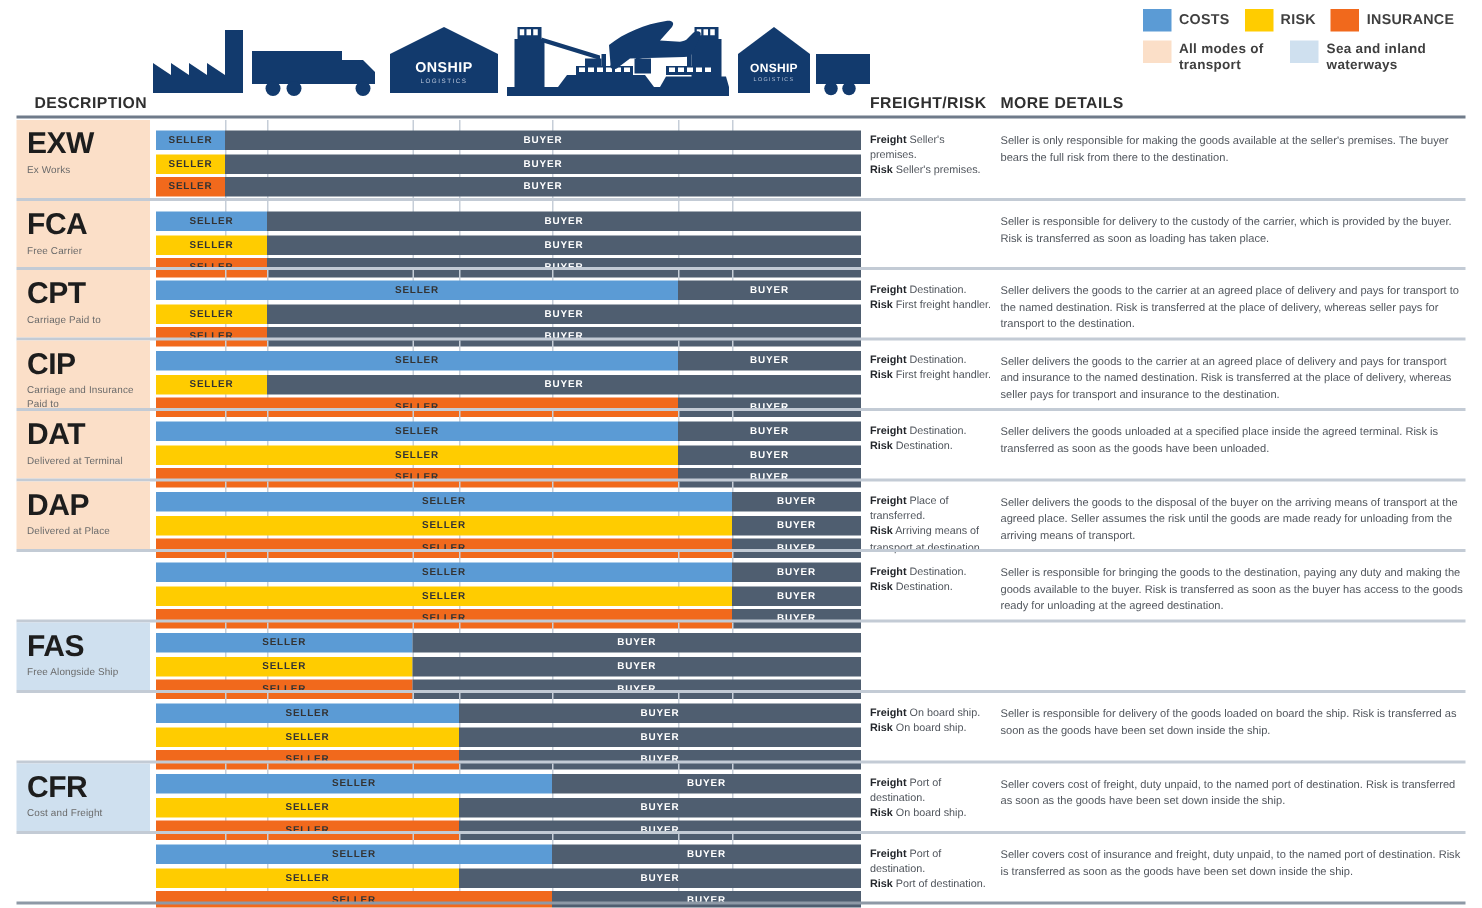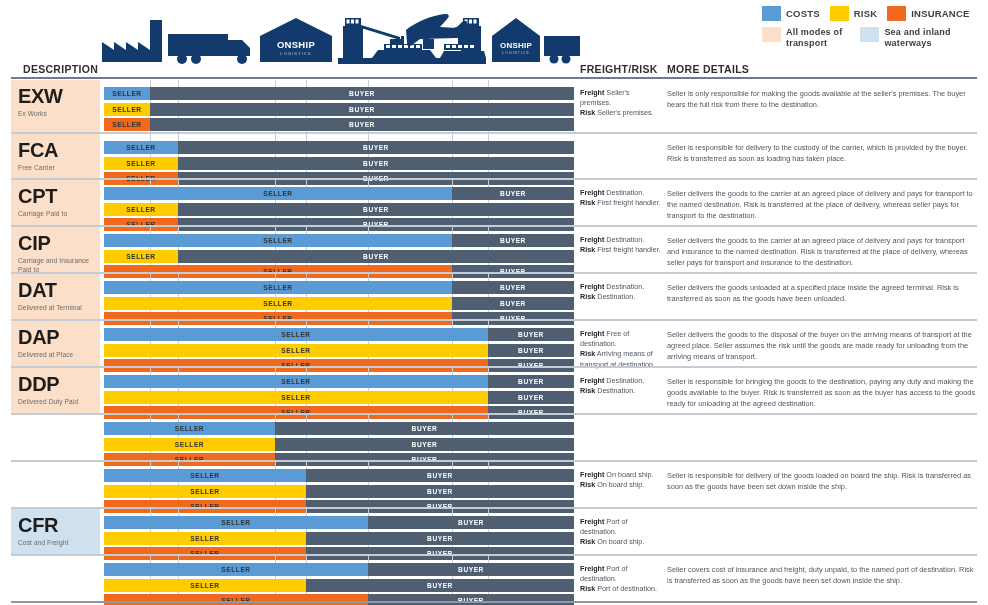--- a/index.html
+++ b/index.html
@@ -455,31 +455,27 @@
         <div class="bar" style="top: 38px; width: 470px;">
           <div class="seg seller" style="left: 0px; width: 384px; background: rgb(241, 105, 28);">
             <span>SELLER</span>
           </div>
           <div class="seg buyer" style="left: 384px; width: 86px;">
             <span>BUYER</span>
           </div>
         </div>
       </div>
       <div class="fr">
-        <div><b>Freight</b><span> Free of destination.</span></div>
+        <div><b>Freight</b><span> Place of transferred.</span></div>
         <div><b>Risk</b><span> Arriving means of transport at destination.</span></div>
       </div>
       <div class="md">Seller delivers the goods to the disposal of the buyer on the arriving means of transport at the agreed place. Seller assumes the risk until the goods are made ready for unloading from the arriving means of transport.</div>
     </div>
     <div class="row" style="height: 47px;">
       <div class="sep"></div>
-      <div class="desc allmodes">
-        <div class="code">DDP</div>
-        <div class="codefull">Delivered Duty Paid</div>
-      </div>
       <div class="bars">
         <div class="grid" style="left: 46px;"></div>
         <div class="grid" style="left: 74px;"></div>
         <div class="grid" style="left: 171px;"></div>
         <div class="grid" style="left: 202px;"></div>
         <div class="grid" style="left: 264px;"></div>
         <div class="grid" style="left: 348px;"></div>
         <div class="grid" style="left: 384px;"></div>
         <div class="bar" style="top: 7px; width: 470px;">
           <div class="seg seller" style="left: 0px; width: 384px; background: rgb(91, 155, 213);">
@@ -507,20 +503,24 @@
         </div>
       </div>
       <div class="fr">
         <div><b>Freight</b><span> Destination.</span></div>
         <div><b>Risk</b><span> Destination.</span></div>
       </div>
       <div class="md">Seller is responsible for bringing the goods to the destination, paying any duty and making the goods available to the buyer. Risk is transferred as soon as the buyer has access to the goods ready for unloading at the agreed destination.</div>
     </div>
     <div class="row" style="height: 47px;">
       <div class="sep"></div>
+      <div class="desc sea">
+        <div class="code">FAS</div>
+        <div class="codefull">Free Alongside Ship</div>
+      </div>
       <div class="bars">
         <div class="grid" style="left: 46px;"></div>
         <div class="grid" style="left: 74px;"></div>
         <div class="grid" style="left: 171px;"></div>
         <div class="grid" style="left: 202px;"></div>
         <div class="grid" style="left: 264px;"></div>
         <div class="grid" style="left: 348px;"></div>
         <div class="grid" style="left: 384px;"></div>
         <div class="bar" style="top: 7px; width: 470px;">
           <div class="seg seller" style="left: 0px; width: 171px; background: rgb(91, 155, 213);">
@@ -625,20 +625,21 @@
           </div>
           <div class="seg buyer" style="left: 202px; width: 268px;">
             <span>BUYER</span>
           </div>
         </div>
       </div>
       <div class="fr">
         <div><b>Freight</b><span> Port of destination.</span></div>
         <div><b>Risk</b><span> On board ship.</span></div>
       </div>
+      <div class="md">Seller covers cost of freight, duty unpaid, to the named port of destination. Risk is transferred as soon as the goods have been set down inside the ship.</div>
     </div>
     <div class="row" style="height: 47px;">
       <div class="sep"></div>
       <div class="bars">
         <div class="grid" style="left: 46px;"></div>
         <div class="grid" style="left: 74px;"></div>
         <div class="grid" style="left: 171px;"></div>
         <div class="grid" style="left: 202px;"></div>
         <div class="grid" style="left: 264px;"></div>
         <div class="grid" style="left: 348px;"></div>

